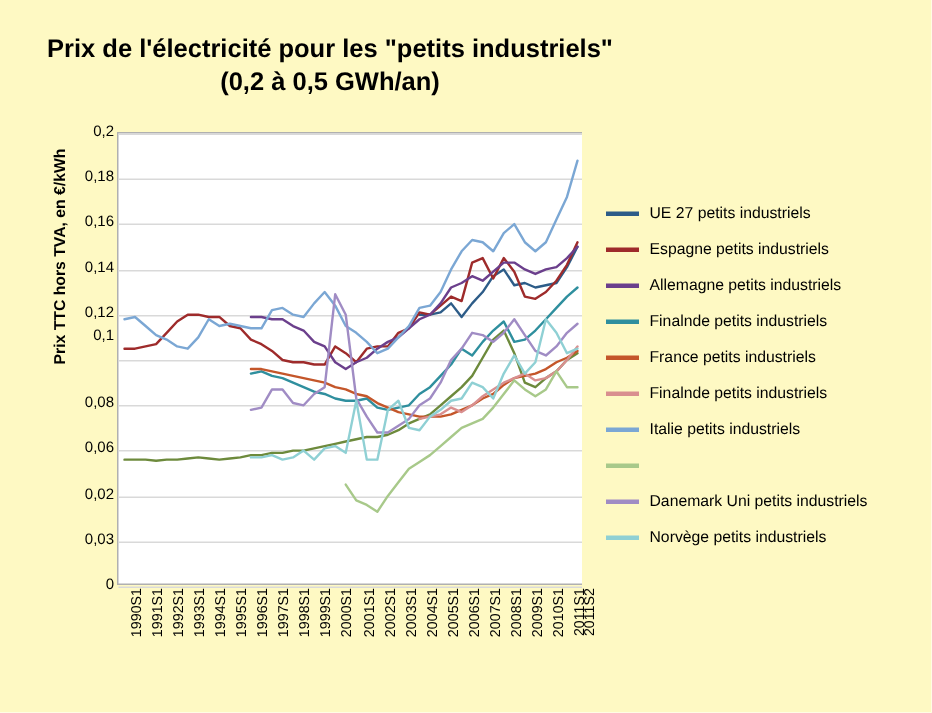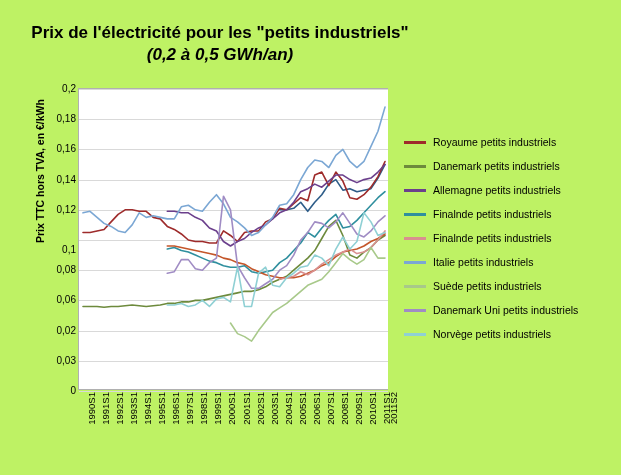--- a/index.html
+++ b/index.html
@@ -10,36 +10,35 @@
   body {
     width: 621px;
     height: 475px;
     font-family: "Liberation Sans", sans-serif;
     overflow: hidden;
   }
   #chart-root {
     position: relative;
     width: 621px;
     height: 475px;
-    background: #bef264;
+    background: #fef9c3;
   }
   #chart-title {
     position: absolute;
     left: 30px;
     top: 22px;
     width: 380px;
     text-align: center;
     font-size: 17px;
     font-weight: bold;
     line-height: 1.3;
     color: #000000;
   }
   #chart-title .line2 {
     display: block;
-    font-style: italic;
   }
   #y-axis-label {
     position: absolute;
     left: -55px;
     top: 165px;
     width: 190px;
     transform: rotate(-90deg);
     transform-origin: center center;
     text-align: center;
     font-size: 10.5px;
@@ -197,56 +196,59 @@
         <div class="xtick-label" style="left: 274.884px;">2009S1</div>
         <div class="xtick-label" style="left: 288.93px;">2010S1</div>
         <div class="xtick-label" style="left: 302.977px;">2011S1</div>
         <div class="xtick-label" style="left: 310px;">2011S2</div>
       </div>
   <div class="ytick-label" style="top: 302px;">0</div>
       <div class="ytick-label" style="top: 271.8px;">0,03</div>
       <div class="ytick-label" style="top: 241.6px;">0,02</div>
       <div class="ytick-label" style="top: 211.4px;">0,06</div>
       <div class="ytick-label" style="top: 181.2px;">0,08</div>
-      <div class="ytick-label" style="top: 161px;">0,1</div>
+      <div class="ytick-label" style="top: 136px;">0,1</div>
       <div class="ytick-label" style="top: 120.8px;">0,12</div>
       <div class="ytick-label" style="top: 90.6px;">0,14</div>
       <div class="ytick-label" style="top: 60.4px;">0,16</div>
       <div class="ytick-label" style="top: 30.2px;">0,18</div>
       <div class="ytick-label" style="top: 0px;">0,2</div>
     </div>
 
   <div id="legend">
       <div class="legend-row">
+        <span class="legend-swatch" style="background: rgb(45, 92, 136);"></span>
+        <span class="legend-label">UE 27 petits industriels</span>
+      </div>
+      <div class="legend-row">
         <span class="legend-swatch" style="background: rgb(158, 43, 43);"></span>
-        <span class="legend-label">Royaume petits industriels</span>
-      </div>
-      <div class="legend-row">
-        <span class="legend-swatch" style="background: rgb(109, 138, 60);"></span>
-        <span class="legend-label">Danemark petits industriels</span>
+        <span class="legend-label">Espagne petits industriels</span>
       </div>
       <div class="legend-row">
         <span class="legend-swatch" style="background: rgb(107, 63, 140);"></span>
         <span class="legend-label">Allemagne petits industriels</span>
       </div>
       <div class="legend-row">
         <span class="legend-swatch" style="background: rgb(47, 143, 158);"></span>
         <span class="legend-label">Finalnde petits industriels</span>
       </div>
       <div class="legend-row">
+        <span class="legend-swatch" style="background: rgb(196, 86, 42);"></span>
+        <span class="legend-label">France petits industriels</span>
+      </div>
+      <div class="legend-row">
         <span class="legend-swatch" style="background: rgb(217, 143, 143);"></span>
         <span class="legend-label">Finalnde petits industriels</span>
       </div>
       <div class="legend-row">
         <span class="legend-swatch" style="background: rgb(123, 167, 212);"></span>
         <span class="legend-label">Italie petits industriels</span>
       </div>
       <div class="legend-row">
         <span class="legend-swatch" style="background: rgb(168, 201, 138);"></span>
-        <span class="legend-label">Suède petits industriels</span>
       </div>
       <div class="legend-row">
         <span class="legend-swatch" style="background: rgb(160, 140, 196);"></span>
         <span class="legend-label">Danemark Uni petits industriels</span>
       </div>
       <div class="legend-row">
         <span class="legend-swatch" style="background: rgb(143, 208, 212);"></span>
         <span class="legend-label">Norvège petits industriels</span>
       </div>
     </div>

